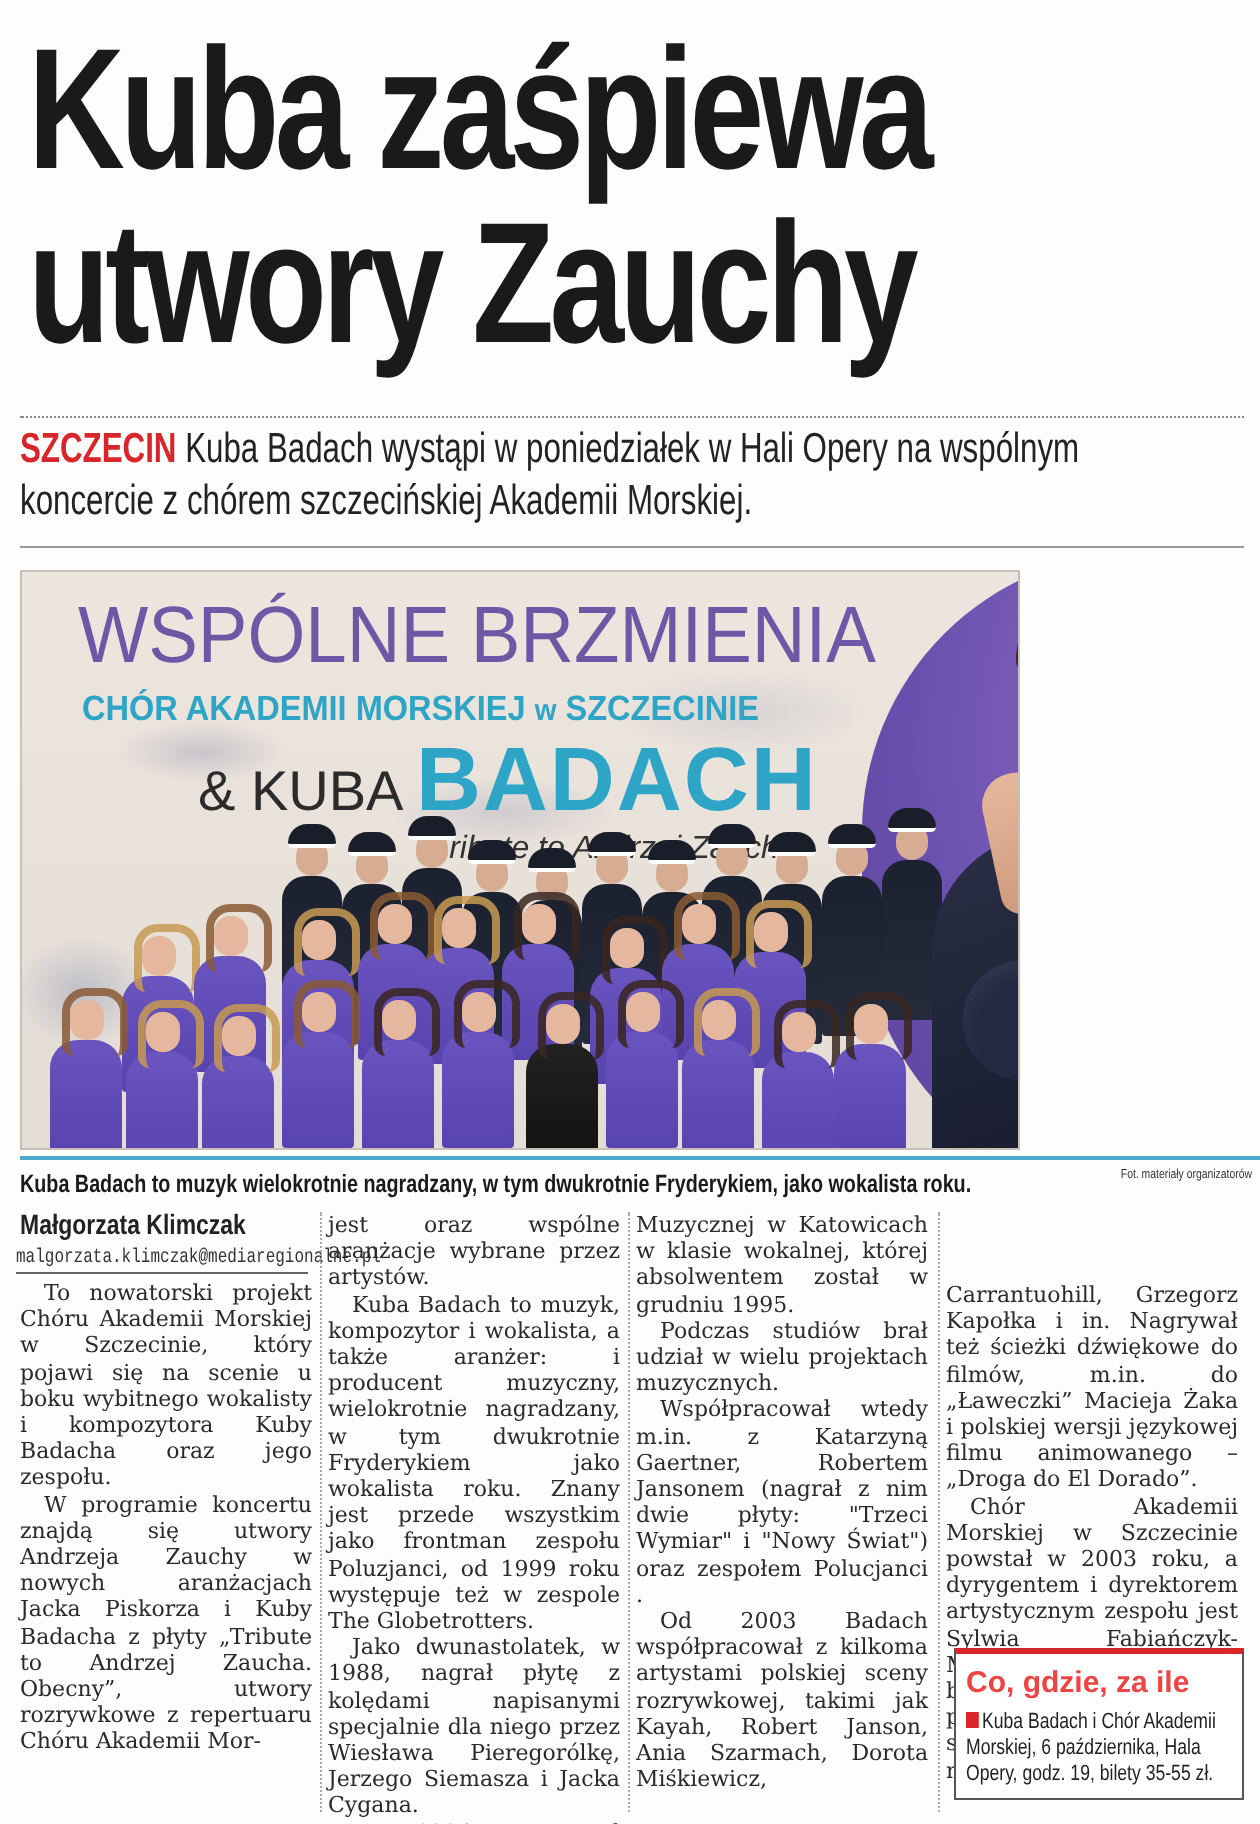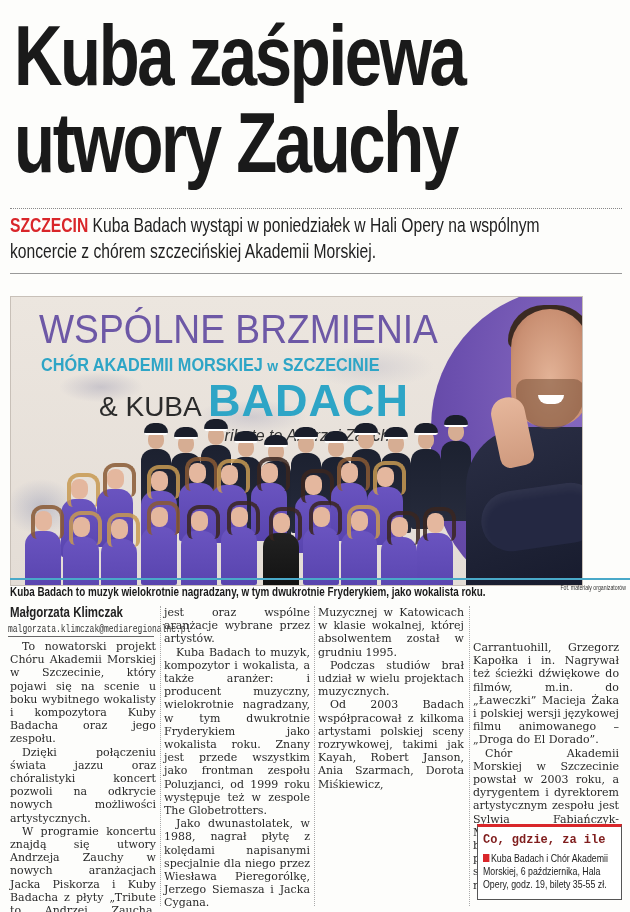--- a/index.html
+++ b/index.html
@@ -25,21 +25,21 @@
       color: #222; transform: scaleX(0.745); transform-origin: left top;
     }
     .lead .kicker { color: #d9262a; font-weight: 700; }
     .rule-mid {
       position: absolute; left: 10px; top: 273px; width: 612px; height: 0;
       border-top: 1px solid #999;
     }
 
     
     .photo {
-      position: absolute; left: 10px; top: 296px; width: 573px; height: 290px;
+      position: absolute; left: 10px; top: 285px; width: 500px; height: 290px;
       background: #e9e3dc; overflow: hidden; border: 1px solid #c8c0b8;
     }
     .photo .tex {
       position: absolute; inset: 0;
       background:
         radial-gradient(ellipse 60px 22px at 90px 90px, rgba(140,140,170,0.35), transparent 70%),
         radial-gradient(ellipse 80px 25px at 240px 120px, rgba(150,150,180,0.3), transparent 70%),
         radial-gradient(ellipse 50px 40px at 30px 210px, rgba(120,130,170,0.35), transparent 70%),
         radial-gradient(ellipse 90px 30px at 360px 70px, rgba(170,170,190,0.3), transparent 70%),
         linear-gradient(180deg, #ece6df, #e4ddd6);
@@ -191,22 +191,22 @@
       display: inline-block; width: 8px; height: 8px; background: #999;
       vertical-align: -1px; margin-left: 1px;
     }
 
     .infobox {
       position: absolute; left: 477px; top: 824px; width: 145px; height: 76px;
       border: 1px solid #555; border-top: 3px solid #d9262a; background: #fff;
       padding: 4px 5px;
     }
     .infobox-title {
-      font-family: Liberation Mono, monospace; font-weight: 700; font-size: 12px;
-      color: #7f1d1d; margin-top: 2px; white-space: nowrap;
+      font-family: Liberation Sans, sans-serif; font-weight: 700; font-size: 15px;
+      color: #ef4444; margin-top: 2px; white-space: nowrap;
     }
     .infobox-body {
       font-family: "Liberation Sans", sans-serif; font-size: 11px; line-height: 13px;
       color: #222; margin-top: 5px; width: 170px;
       transform: scaleX(0.8); transform-origin: left top;
     }
     .red-sq {
       display: inline-block; width: 8px; height: 8px; background: #d9262a;
       margin-right: 2px; vertical-align: 0px;
     }
@@ -289,34 +289,34 @@
 
 <div class="author">Małgorzata Klimczak</div>
 <div class="email"><span>malgorzata.klimczak@mediaregionalne.pl</span></div>
 
 <div class="col-rule" style="left:160px"></div>
 <div class="col-rule" style="left:314px"></div>
 <div class="col-rule" style="left:469px"></div>
 
 <div class="col c1">
   <p>To nowatorski projekt Chóru Akademii Morskiej w Szczecinie, który pojawi się na scenie u boku wybitnego wokalisty i kompozytora Kuby Badacha oraz jego zespołu.</p>
-  <p>Dzięki połączeniu świata jazzu oraz chóralistyki koncert pozwoli na odkrycie nowych możliwości artystycznych.</p>
   <p>W programie koncertu znajdą się utwory Andrzeja Zauchy w nowych aranżacjach Jacka Piskorza i Kuby Badacha z płyty „Tribute to Andrzej Zaucha. Obecny”, utwory rozrywkowe z repertuaru Chóru Akademii Mor-</p>
 </div>
 
 <div class="col c2">
   <p class="noindent">jest oraz wspólne aranżacje wybrane przez artystów.</p>
   <p>Kuba Badach to muzyk, kompozytor i wokalista, a także aranżer: i producent muzyczny, wielokrotnie nagradzany, w tym dwukrotnie Fryderykiem jako wokalista roku. Znany jest przede wszystkim jako frontman zespołu Poluzjanci, od 1999 roku występuje też w zespole The Globetrotters.</p>
   <p>Jako dwunastolatek, w 1988, nagrał płytę z kolędami napisanymi specjalnie dla niego przez Wiesława Pieregorólkę, Jerzego Siemasza i Jacka Cygana.</p>
   <p>W 1996 rozpoczął edukację na Wydziale Jazzu i Muzyki Rozrywkowej Akademii</p>
 </div>
 
 <div class="col c3">
   <p class="noindent">Muzycznej w Katowicach w klasie wokalnej, której absolwentem został w grudniu 1995.</p>
   <p>Podczas studiów brał udział w wielu projektach muzycznych.</p>
+  <p>Współpracował wtedy m.in. z Katarzyną Gaertner, Robertem Jansonem (nagrał z nim dwie płyty: "Trzeci Wymiar" i "Nowy Świat") oraz zespołem Polucjanci .</p>
   <p>Od 2003 Badach współpracował z kilkoma artystami polskiej sceny rozrywkowej, takimi jak Kayah, Robert Janson, Ania Szarmach, Dorota Miśkiewicz,</p>
 </div>
 
 <div class="col c4">
   <p class="noindent">Carrantuohill, Grzegorz Kapołka i in. Nagrywał też ścieżki dźwiękowe do filmów, m.in. do „Ławeczki” Macieja Żaka i polskiej wersji językowej filmu animowanego – „Droga do El Dorado”.</p>
   <p><span>Chór Akademii Morskiej w Szczecinie powstał w 2003 roku, a dyrygentem i dyrektorem artystycznym zespołu jest Sylwia Fabiańczyk-Makuch. Chór ma bardzo bogaty repertuar – od poważnej muzyki sakralnej i dzieł wielkich mistrzów</span><span class="endmark"></span></p>
 </div>
 
 <div class="infobox">
   <div class="infobox-title">Co, gdzie, za ile</div>

